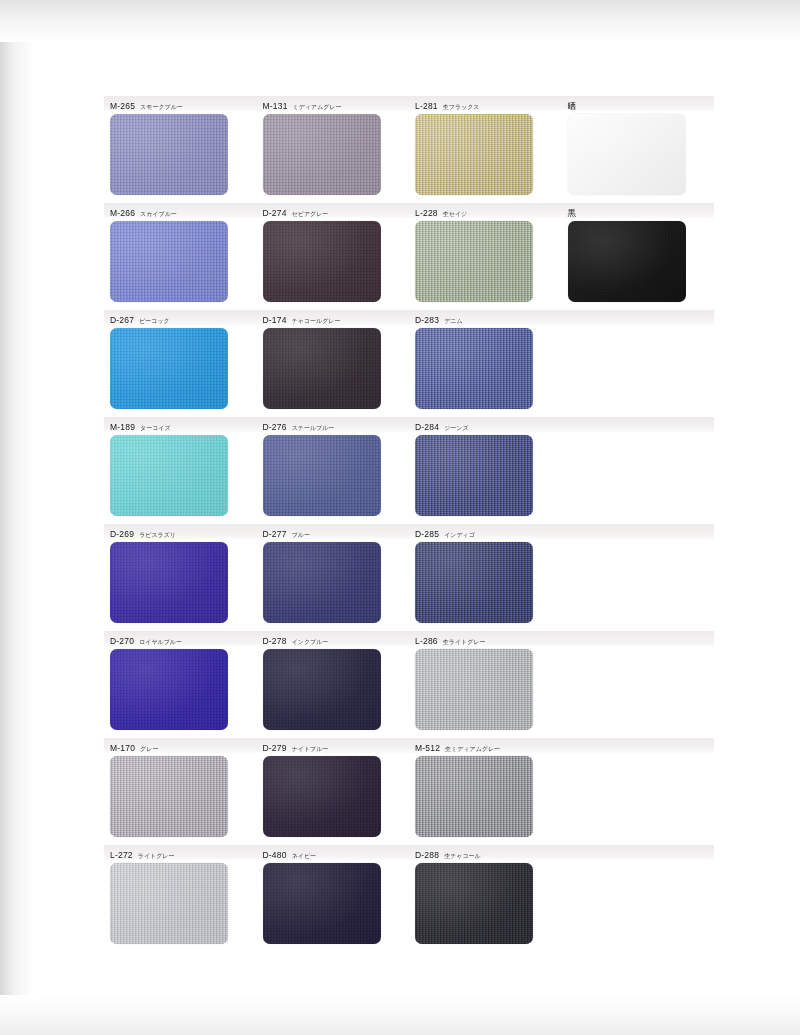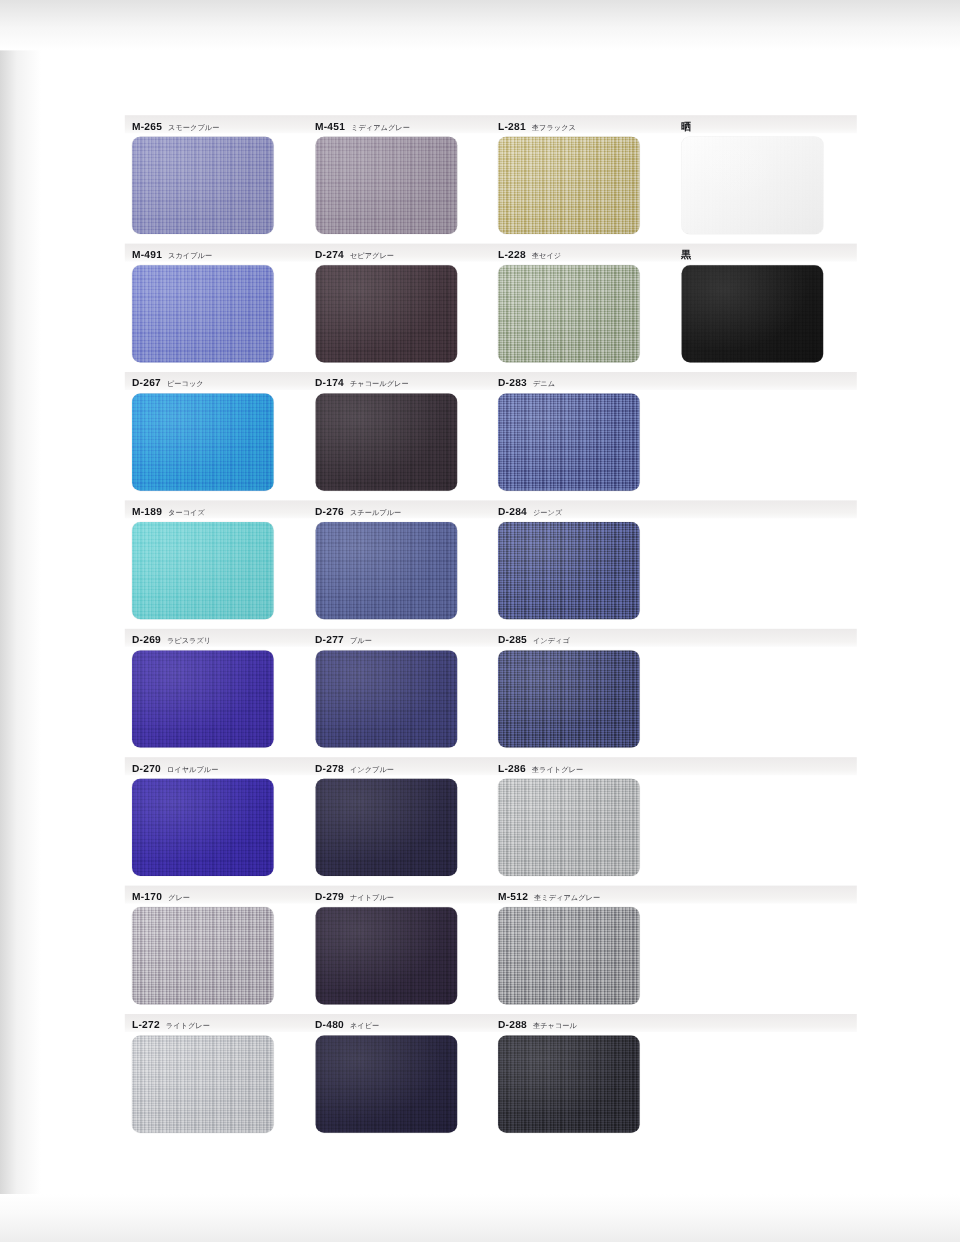--- a/index.html
+++ b/index.html
@@ -73,21 +73,21 @@
 
   .swatch-label {
     height: 15px;
     line-height: 15px;
     white-space: nowrap;
     padding-left: 6px;
     overflow: hidden;
   }
   .swatch-code {
     font-size: 8.5px;
-    font-weight: bold;
+    font-weight: normal;
     color: #15161a;
     letter-spacing: 0.2px;
   }
   .swatch-name {
     font-size: 6px;
     color: #3a3a40;
     margin-left: 5px;
     letter-spacing: 0px;
     position: relative;
     top: -0.5px;
@@ -159,36 +159,36 @@
 
 <div id="page-sheet">
   <div id="swatch-grid">
       <div class="swatch-row">
         <div class="row-label-band"></div>
         <div class="swatch-cell">
           <div class="swatch-label"><span class="swatch-code">M-265</span><span class="swatch-name">スモークブルー</span></div>
           <div class="swatch-chip" style="background: rgb(139, 141, 192);"></div>
         </div>
         <div class="swatch-cell">
-          <div class="swatch-label"><span class="swatch-code">M-451</span><span class="swatch-name">ミディアムグレー</span></div>
+          <div class="swatch-label"><span class="swatch-code">M-131</span><span class="swatch-name">ミディアムグレー</span></div>
           <div class="swatch-chip" style="background: rgb(154, 143, 160);"></div>
         </div>
         <div class="swatch-cell">
           <div class="swatch-label"><span class="swatch-code">L-281</span><span class="swatch-name">杢フラックス</span></div>
           <div class="swatch-chip melange" style="background: rgb(199, 187, 134);"></div>
         </div>
         <div class="swatch-cell">
           <div class="swatch-label"><span class="swatch-code">晒</span><span class="swatch-name"></span></div>
           <div class="swatch-chip plainwhite" style="background: rgb(253, 253, 253);"></div>
         </div>
       </div>
       <div class="swatch-row">
         <div class="row-label-band"></div>
         <div class="swatch-cell">
-          <div class="swatch-label"><span class="swatch-code">M-491</span><span class="swatch-name">スカイブルー</span></div>
+          <div class="swatch-label"><span class="swatch-code">M-266</span><span class="swatch-name">スカイブルー</span></div>
           <div class="swatch-chip" style="background: rgb(123, 133, 208);"></div>
         </div>
         <div class="swatch-cell">
           <div class="swatch-label"><span class="swatch-code">D-274</span><span class="swatch-name">セピアグレー</span></div>
           <div class="swatch-chip" style="background: rgb(62, 48, 56);"></div>
         </div>
         <div class="swatch-cell">
           <div class="swatch-label"><span class="swatch-code">L-228</span><span class="swatch-name">杢セイジ</span></div>
           <div class="swatch-chip melange" style="background: rgb(163, 174, 151);"></div>
         </div>

